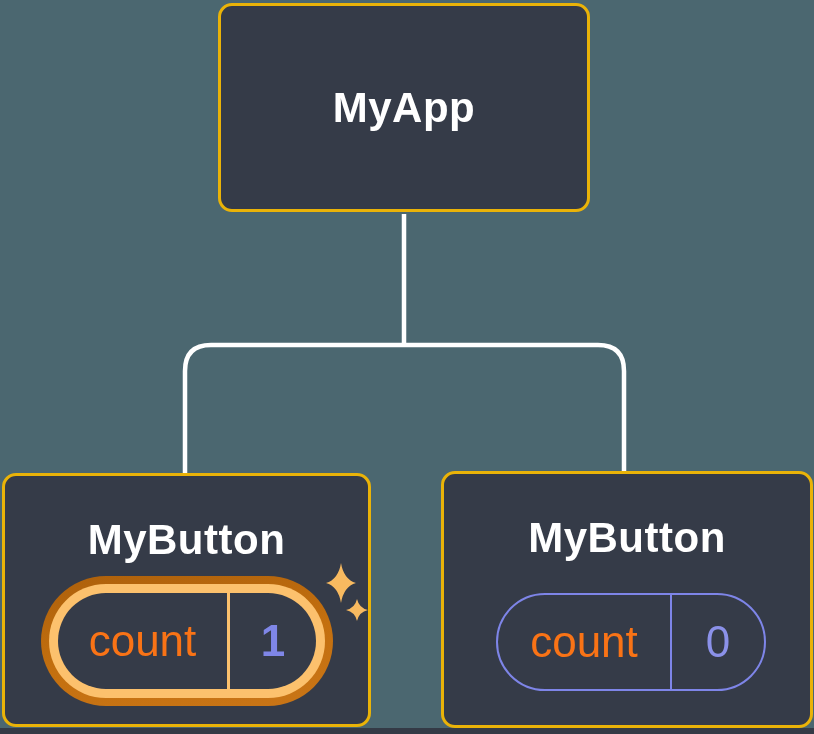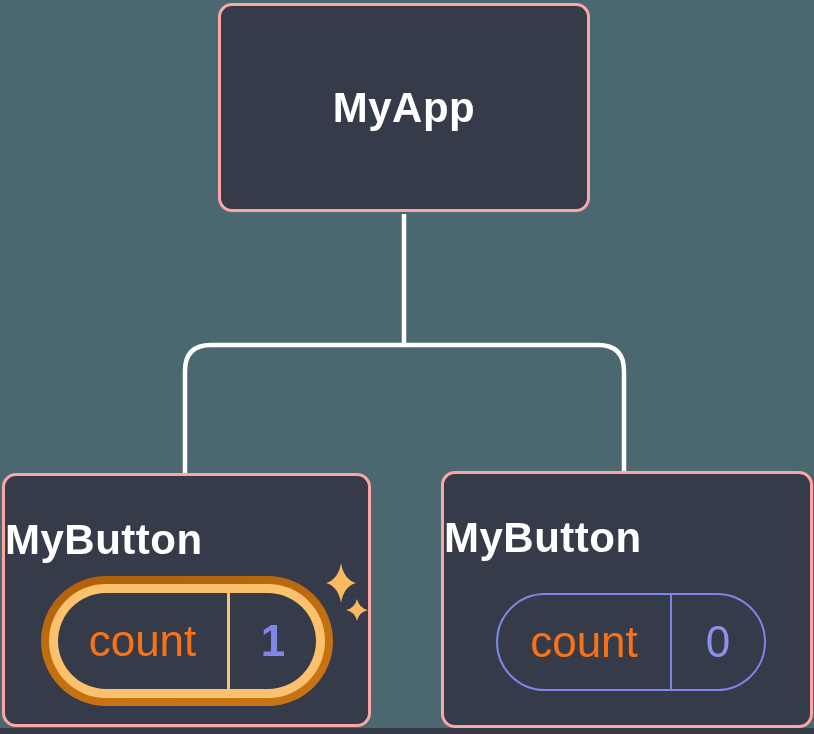--- a/index.html
+++ b/index.html
@@ -17,21 +17,21 @@
   .connectors {
     position: absolute;
     left: 0; top: 0;
     width: 814px; height: 734px;
     pointer-events: none;
   }
 
   .node {
     position: absolute;
     background: #353b48;
-    border: 3px solid #fca5a5;
+    border: 3px solid #eab308;
     border-radius: 14px;
   }
 
   .node-root {
     left: 218px; top: 3px;
     width: 372px; height: 209px;
     display: flex;
     align-items: center;
     justify-content: center;
   }
@@ -44,20 +44,21 @@
     font-size: 42px;
     font-weight: 600;
     letter-spacing: 0.5px;
     white-space: nowrap;
   }
 
   .child-label {
     position: absolute;
     left: 0; right: 0;
     top: 40px;
+    text-align: center;
   }
 
   
   .glow-outer {
     position: absolute;
     left: 36px; top: 100px;
     width: 292px; height: 130px;
     border-radius: 65px;
     background: linear-gradient(170deg, #ad600b 0%, #c4700f 55%, #c97517 100%);
     padding: 8px;

